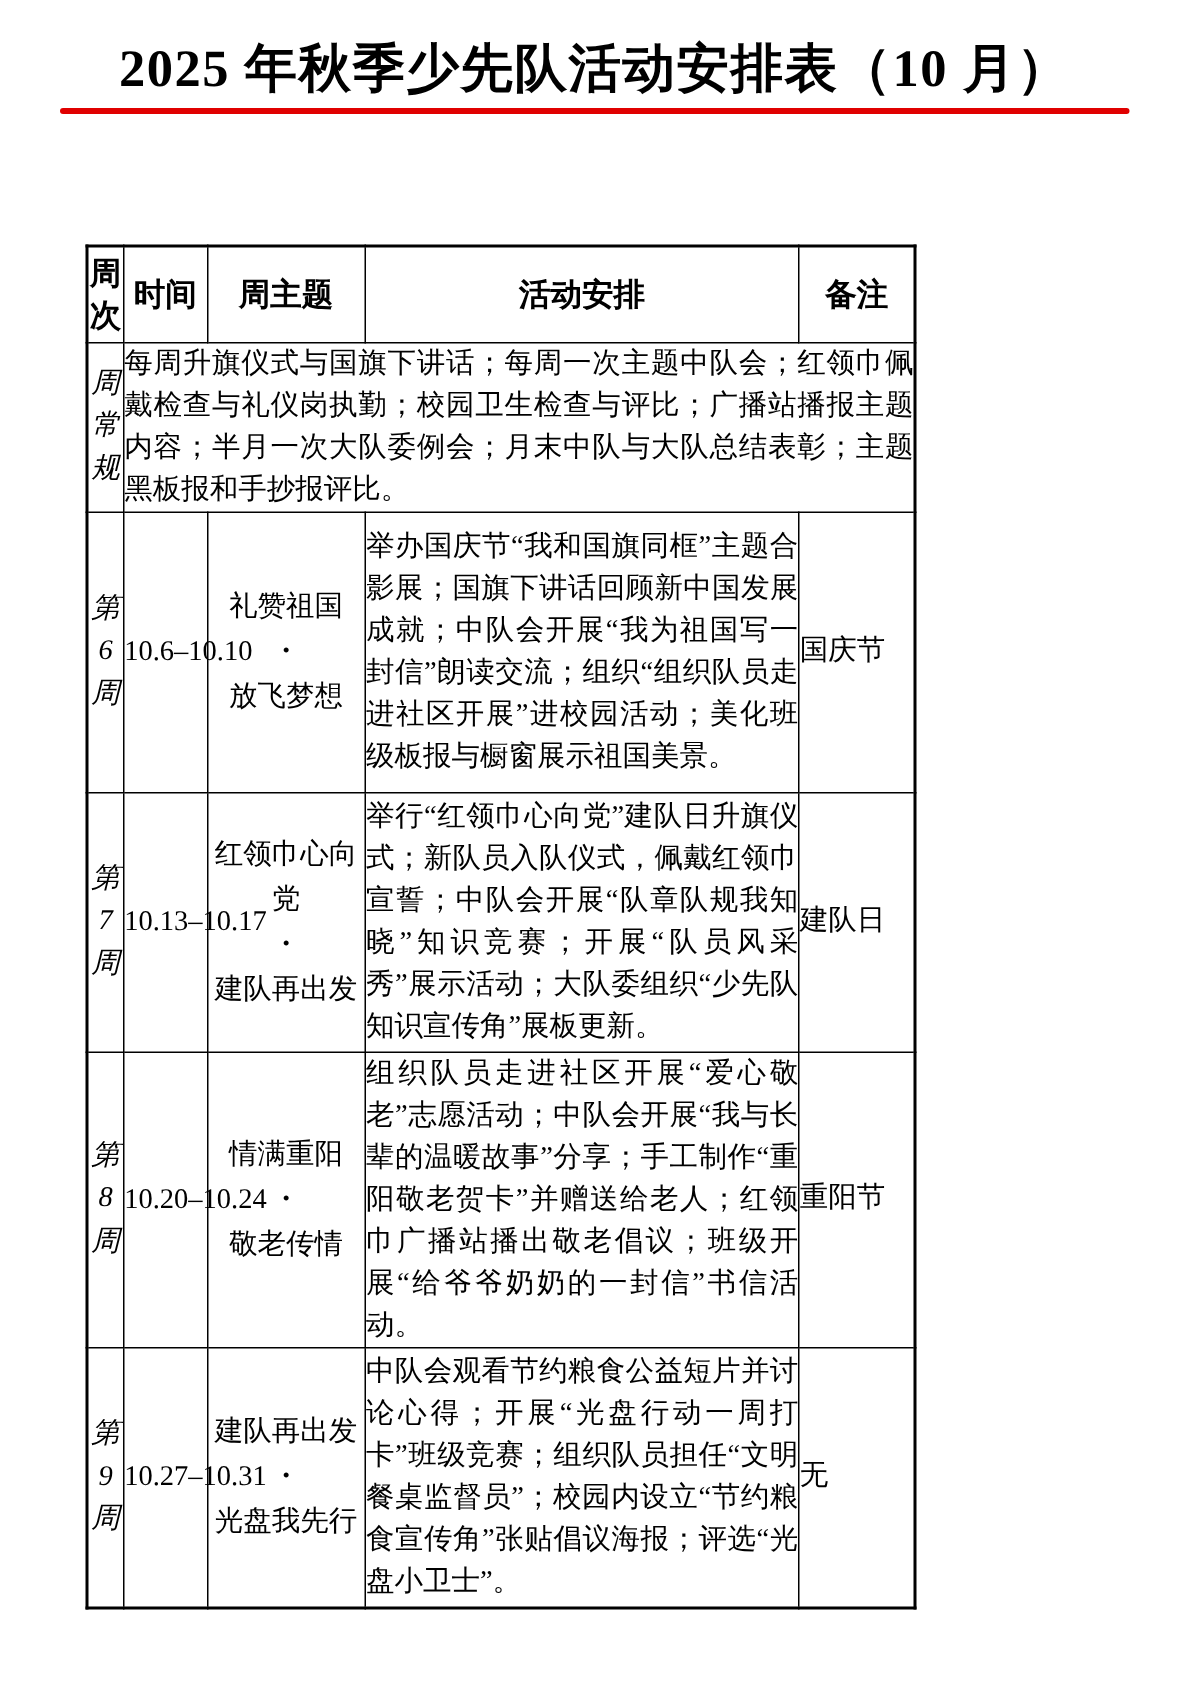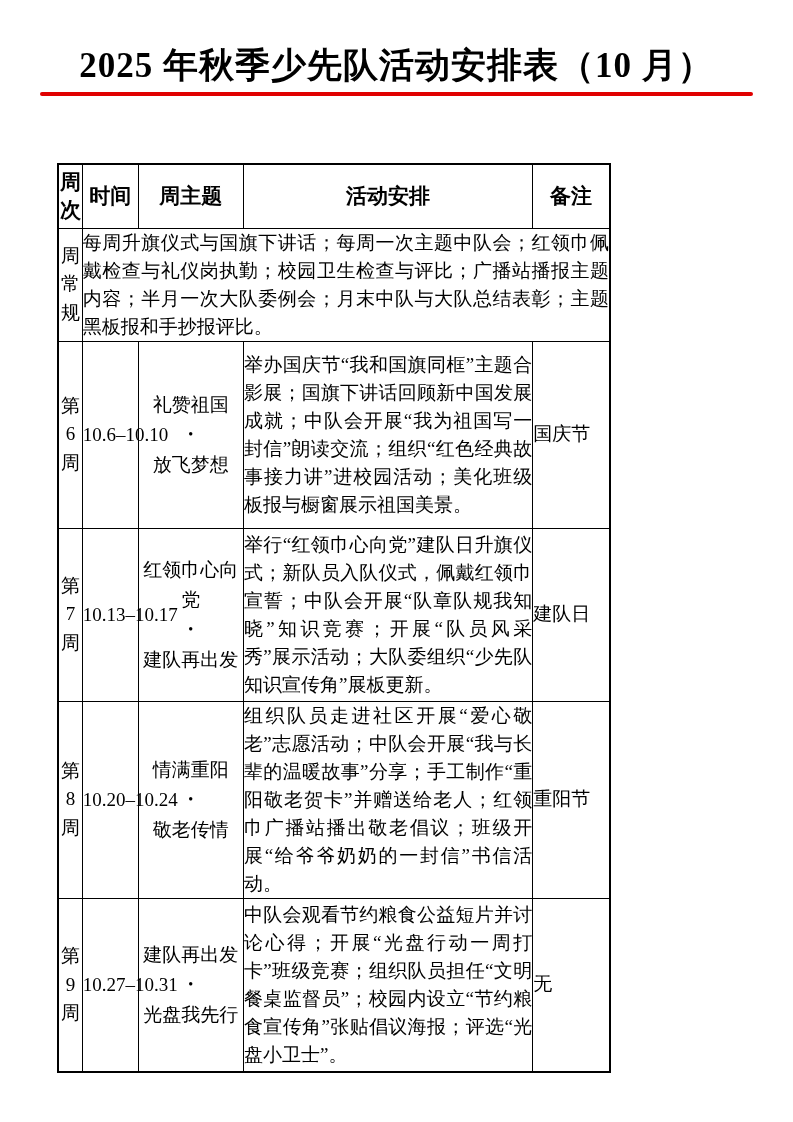--- a/index.html
+++ b/index.html
@@ -11,21 +11,21 @@
   }
   .page {
     position: relative;
     width: 793px;
     height: 1122px;
     background: #ffffff;
     overflow: hidden;
   }
   .doc-title {
     margin: 0;
-    padding-top: 44px;
+    padding-top: 24px;
     text-align: center;
     font-size: 35px;
     font-weight: bold;
     letter-spacing: 1px;
     line-height: 1.25;
   }
   .title-rule {
     margin: 4px 40px 0 40px;
     height: 4px;
     border-radius: 2px;
@@ -66,20 +66,21 @@
     line-height: 1.35;
     word-break: break-all;
     padding: 2px;
   }
   td.week-cell {
     font-size: 19px;
     text-align: center;
     line-height: 1.5;
     word-break: break-all;
     padding: 2px 4px;
+    font-style: italic;
   }
   td.time-cell {
     font-size: 19px;
     text-align: center;
     padding: 2px;
   }
   .time-stack { display: flex; flex-direction: row; align-items: center; line-height: 1.55; }
   td.theme-cell {
     font-size: 19px;
     text-align: center;
@@ -141,21 +142,21 @@
             <span>10.10</span>
           </div>
         </td>
         <td class="theme-cell">
           <div class="theme-stack">
             <span>礼赞祖国</span>
             <span class="theme-bullet">•</span>
             <span>放飞梦想</span>
           </div>
         </td>
-        <td class="activity-cell">举办国庆节“我和国旗同框”主题合影展；国旗下讲话回顾新中国发展成就；中队会开展“我为祖国写一封信”朗读交流；组织“红色经典故事接力讲”进校园活动；美化班级板报与橱窗展示祖国美景。</td>
+        <td class="activity-cell">举办国庆节“我和国旗同框”主题合影展；国旗下讲话回顾新中国发展成就；中队会开展“我为祖国写一封信”朗读交流；组织“组织队员走进社区开展”进校园活动；美化班级板报与橱窗展示祖国美景。</td>
         <td class="note-cell">国庆节</td>
       </tr>
 
       <tr class="row-week-7">
         <td class="week-cell">第7周</td>
         <td class="time-cell">
           <div class="time-stack">
             <span>10.13</span>
             <span>–</span>
             <span>10.17</span>

